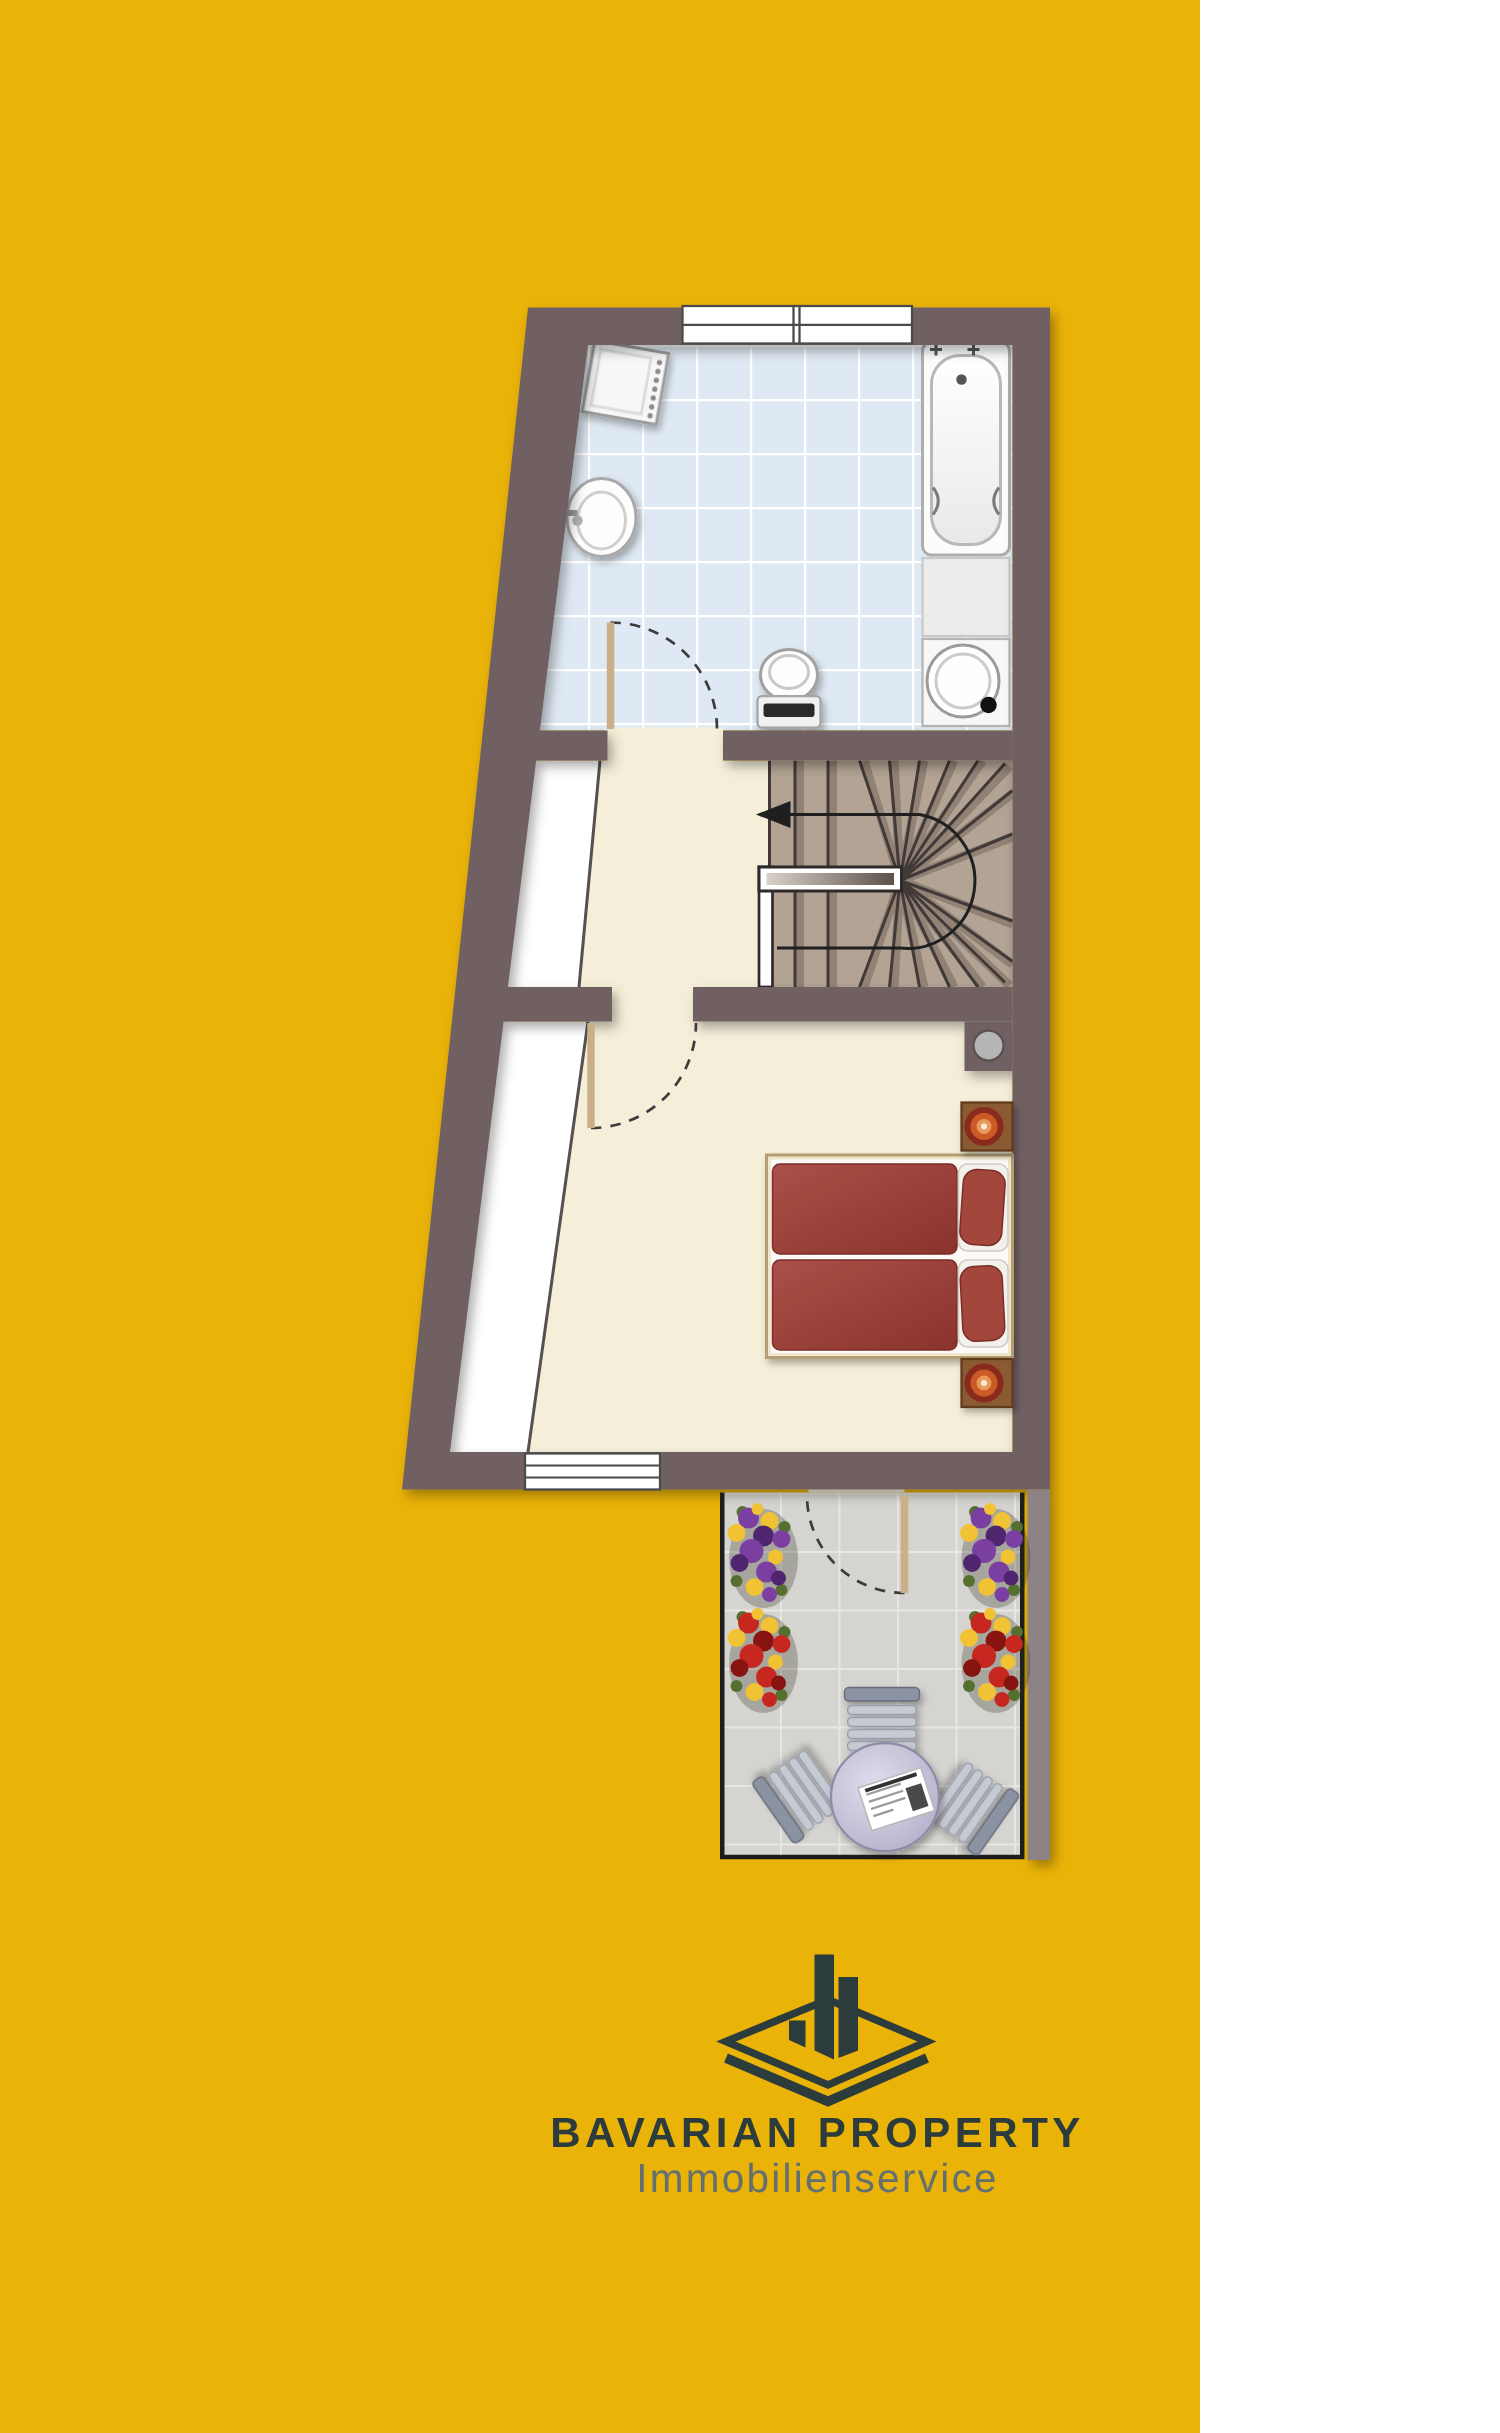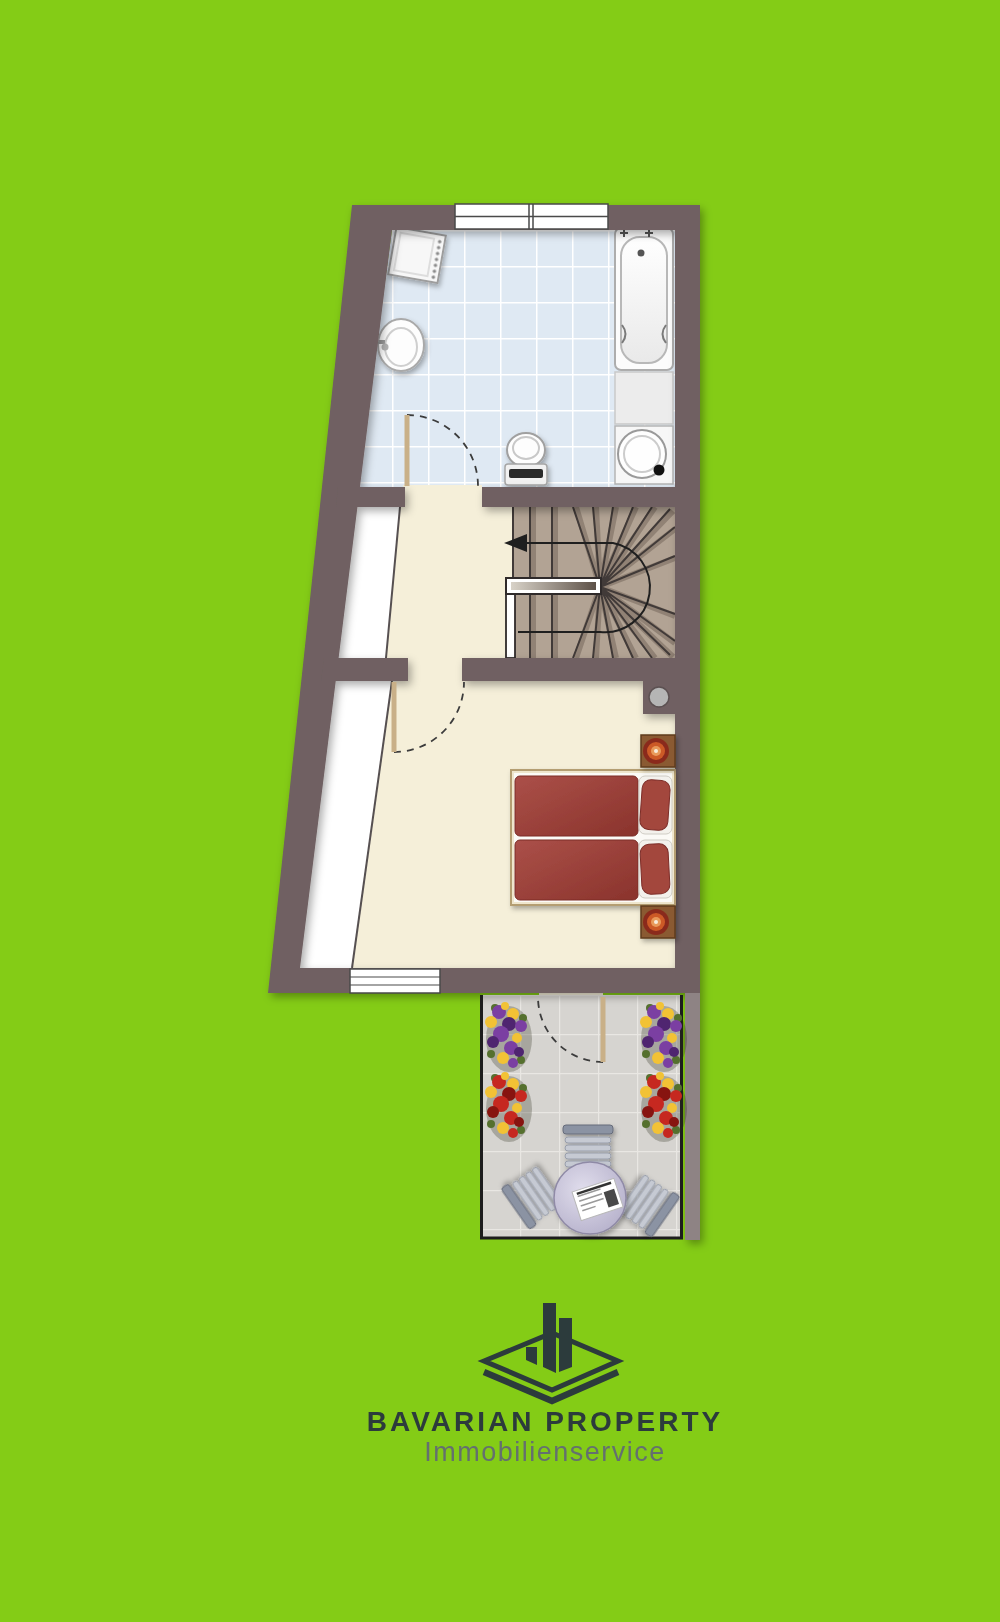--- a/index.html
+++ b/index.html
@@ -1,16 +1,16 @@
 <!DOCTYPE html>
 <html><head>
 <meta charset="utf-8">
 <style>
   html,body{margin:0;padding:0;background:#ffffff;}
-  .page{width:1000px;height:1622px;position:relative;background:#84cc16;overflow:hidden;
+  .page{width:800px;height:1622px;position:relative;background:#eab308;overflow:hidden;
         font-family:"Liberation Sans", sans-serif;}
   svg{display:block}
   text{font-family:"Liberation Sans", sans-serif;}
   .brand-title{font-weight:bold;letter-spacing:3px;}
   .brand-sub{letter-spacing:1.5px;}
 </style>
 </head>
 <body>
 
 <div class="page">

